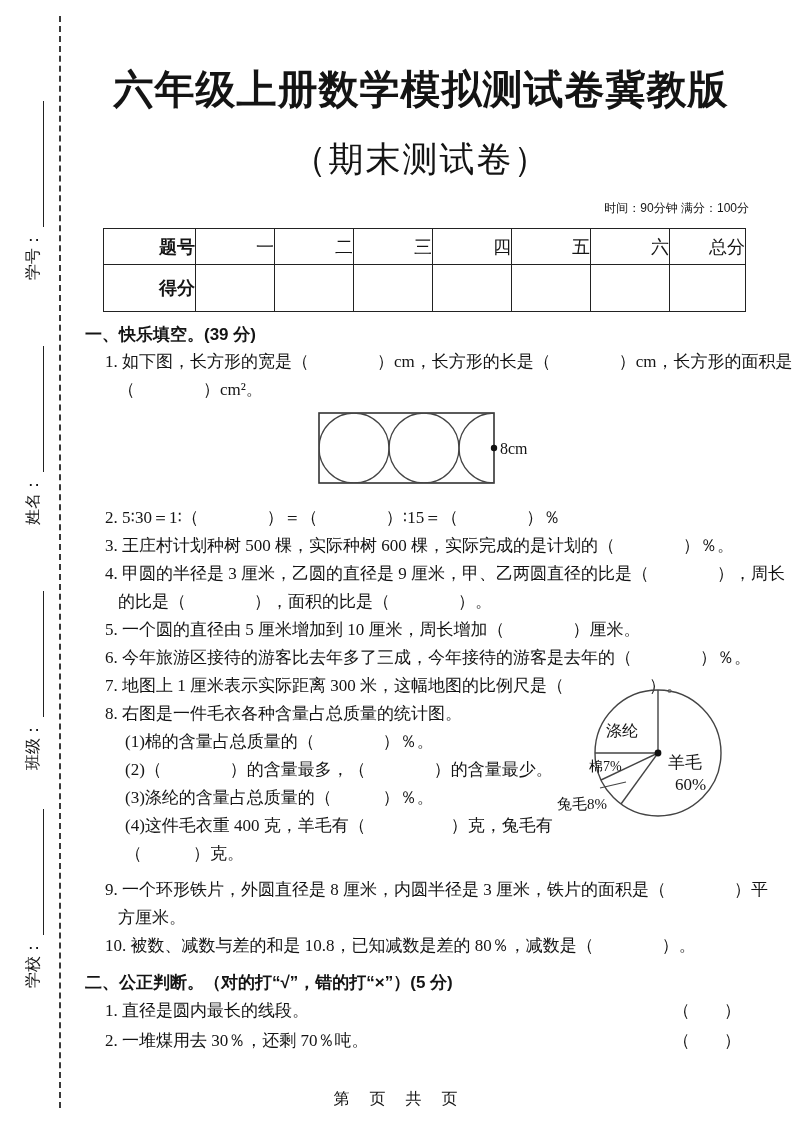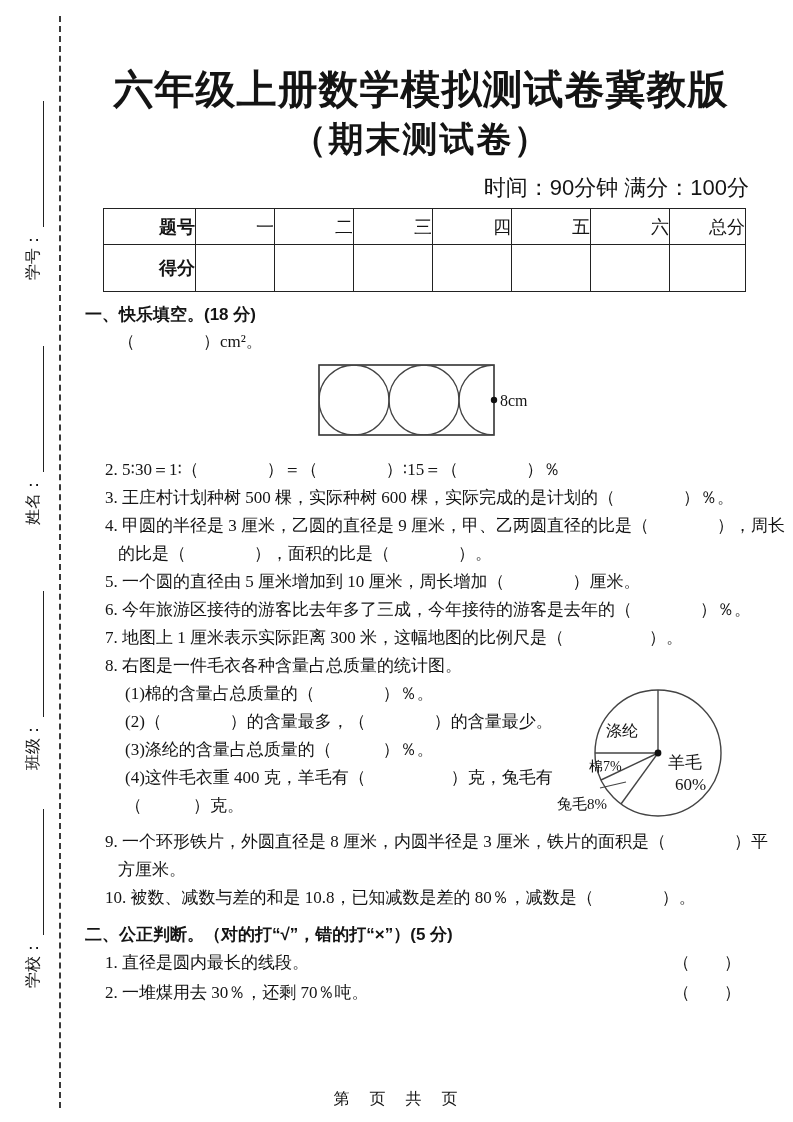--- a/index.html
+++ b/index.html
@@ -10,23 +10,23 @@
   .seal-line{position:absolute;left:59px;top:16px;height:1092px;border-left:2px dashed #3a3a3a;}
   .side-item{position:absolute;left:-70px;width:200px;height:28px;transform:rotate(-90deg);
              display:flex;align-items:flex-end;gap:5px;}
   .side-item .lbl{font-size:16px;white-space:nowrap;line-height:22px;}
   .side-item .side-blank{flex:0 0 126px;height:20px;border-bottom:1.6px solid #222;}
 
   
   #main{position:absolute;left:85px;top:16px;width:672px;}
   .title{margin-top:46px;text-align:center;font-family:"Liberation Sans","DejaVu Sans",sans-serif;
          font-weight:bold;font-size:40px;line-height:54px;letter-spacing:1px;white-space:nowrap;}
-  .subtitle{text-align:center;font-family:"Liberation Sans","DejaVu Sans",sans-serif;
-            font-weight:bold;font-size:35px;line-height:46px;letter-spacing:2px;}
-  .meta{margin-top:14px;text-align:right;padding-right:8px;font-size:22px;line-height:24px;
+  .subtitle{margin-top:20px;text-align:center;font-family:"Liberation Sans","DejaVu Sans",sans-serif;
+            font-weight:normal;font-size:35px;line-height:46px;letter-spacing:2px;}
+  .meta{margin-top:14px;text-align:right;padding-right:8px;font-size:12px;line-height:24px;
         font-family:"Liberation Sans","DejaVu Sans",sans-serif;}
 
   
   table.score{border-collapse:collapse;margin:8px 0 0 18px;width:642px;table-layout:fixed;}
   table.score td{border:1.6px solid #222;text-align:right;font-size:18px;padding:0;}
   table.score tr:first-child td{height:35px;}
   table.score tr:last-child td{height:46px;}
   table.score td.hd{font-weight:bold;}
   table.score col.c0{width:92px;} table.score col.cn{width:79px;} table.score col.cl{width:76px;}
 
@@ -107,22 +107,23 @@
         <td></td>
         <td></td>
         <td></td>
         <td></td>
         <td></td>
         <td></td>
       </tr>
     </tbody>
       </table>
 
-    <div class="sec-head">一、快乐填空。(18 分)</div>
+    <div class="sec-head">一、快乐填空。(39 分)</div>
 
+    <div class="ln q">1. 如下图，长方形的宽是（　　　　）cm，长方形的长是（　　　　）cm，长方形的面积是</div>
     <div class="ln cont">（　　　　）cm²。</div>
 
     <div class="fig-line">
       <svg width="240" height="78" viewBox="0 0 240 78">
         <defs>
             <clipPath id="rc">
               <rect x="1" y="3" width="175" height="70"></rect>
             </clipPath>
           </defs>
         <rect x="1" y="3" width="175" height="70" fill="none" stroke="#333" stroke-width="1.6"></rect>

